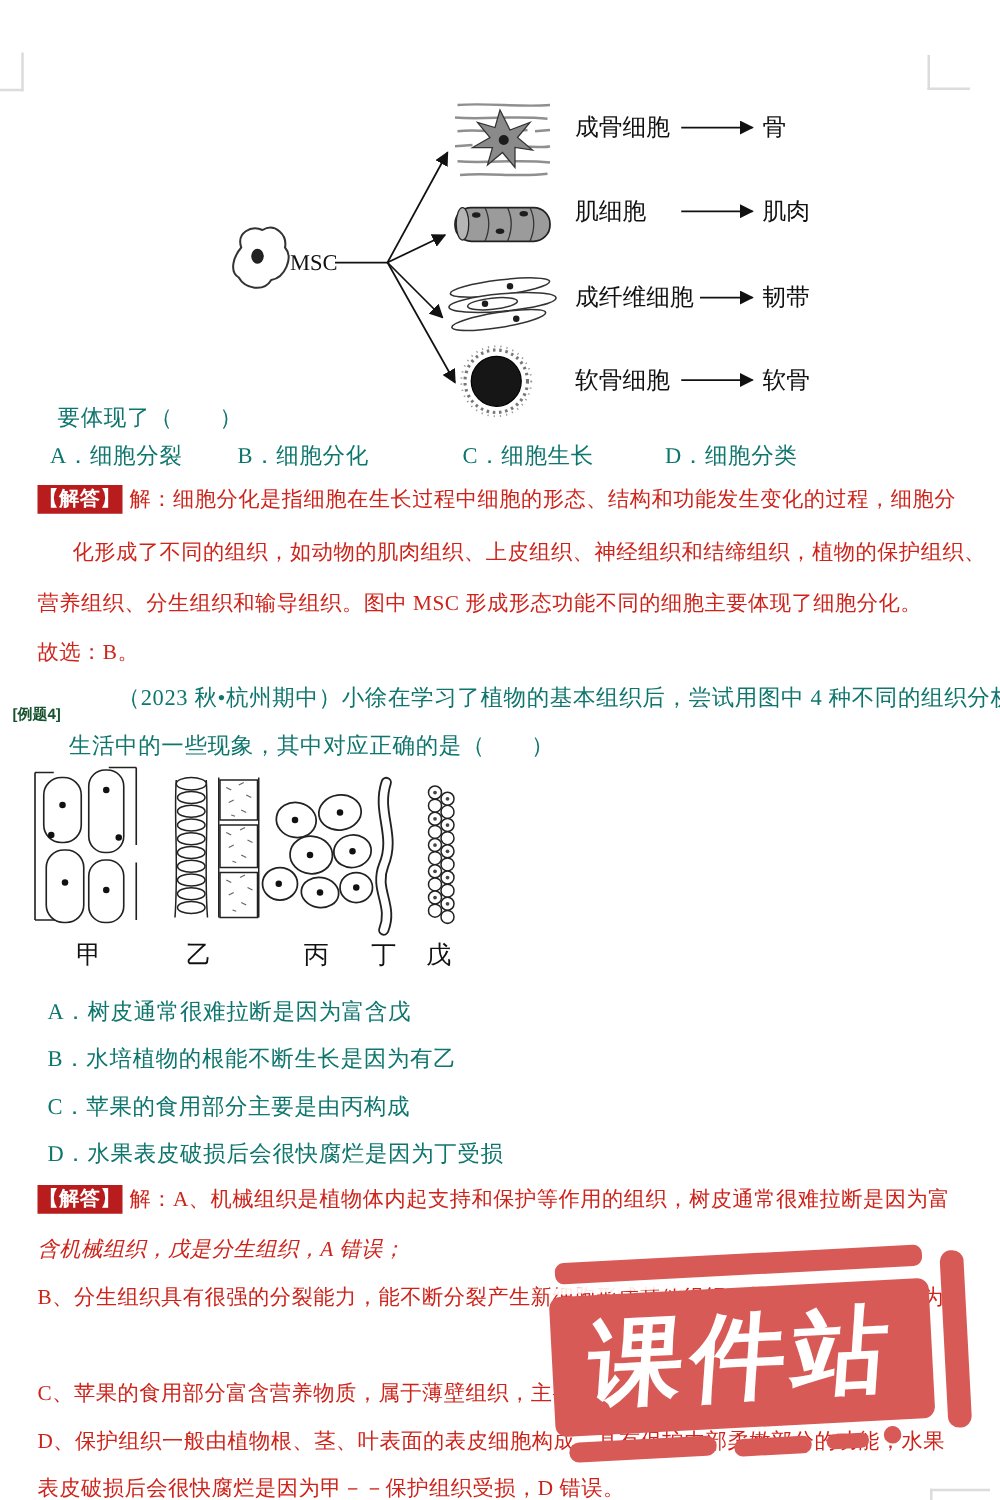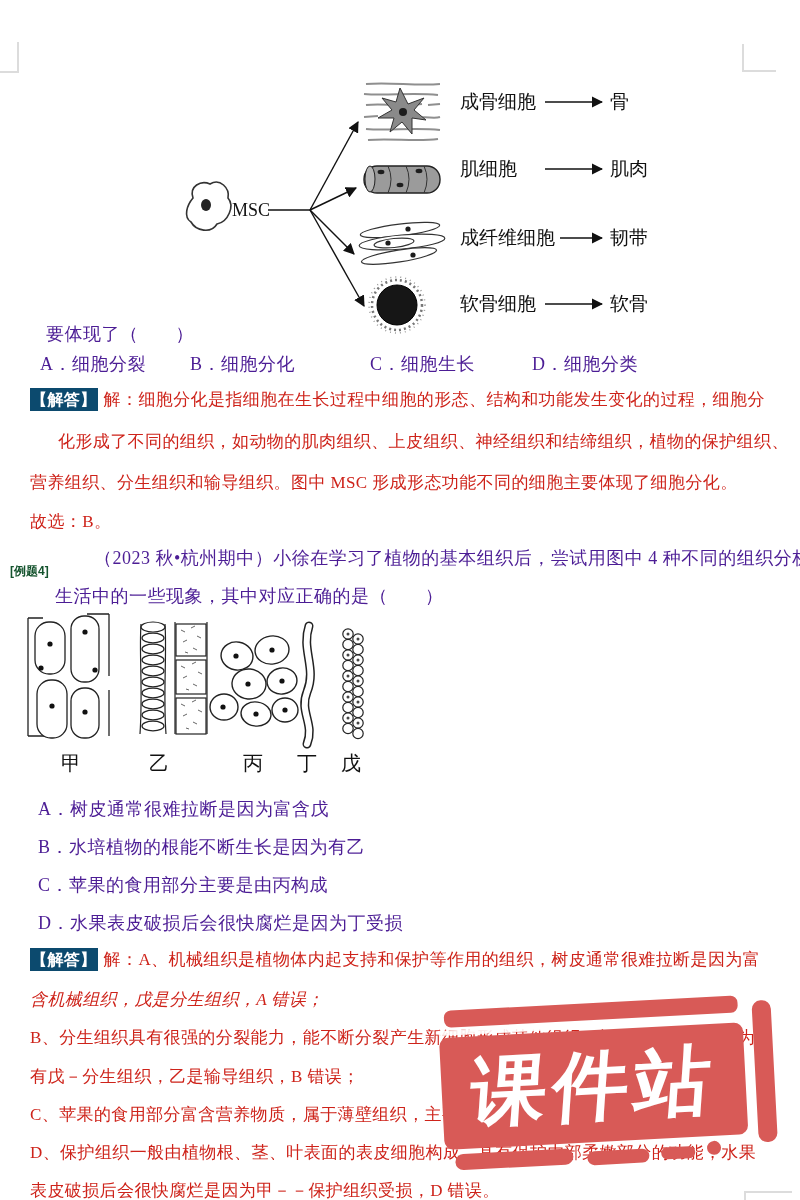--- a/index.html
+++ b/index.html
@@ -1,22 +1,22 @@
 <!DOCTYPE html>
 <html><head>
 <meta charset="utf-8">
 <style>
   html,body{margin:0;padding:0;background:#ffffff;}
   .page{position:relative;width:800px;height:1200px;background:#ffffff;overflow:hidden;
         font-family:"Liberation Serif","DejaVu Serif",serif;color:#1f1f1f;}
   .corner{position:absolute;background:#dcdcdc;}
-  .blacktext{position:absolute;font-size:18px;color:#4c1d95;white-space:nowrap;letter-spacing:0.5px;}
+  .blacktext{position:absolute;font-size:18px;color:#0f766e;white-space:nowrap;letter-spacing:0.5px;}
   .redline{position:absolute;font-size:17px;color:#ce231a;white-space:nowrap;letter-spacing:0.4px;}
   .ansrow{display:flex;align-items:flex-start;}
-  .anstag{display:inline-block;background:#0c4a6e;color:#ffffff;font-weight:bold;
+  .anstag{display:inline-block;background:#b91c1c;color:#ffffff;font-weight:bold;
           font-size:16px;line-height:23px;padding:0 1px;margin-right:6px;white-space:nowrap;}
   .extag{position:absolute;font-size:12px;font-weight:bold;color:#14532d;white-space:nowrap;
          font-family:"Liberation Sans","DejaVu Sans",sans-serif;margin-top:17px;}
   .stamp{position:absolute;left:442px;top:1002px;width:345px;height:180px;
          transform:rotate(-3deg);z-index:10;}
   .stamp .bar-top{position:absolute;left:6px;top:0;width:294px;height:17px;background:#d85a57;border-radius:7px;}
   .stamp .crack{position:absolute;left:0;top:20px;width:300px;height:5px;background:#ffffff;opacity:.9;}
   .stamp .body{position:absolute;left:0;top:27px;width:304px;height:112px;background:#d85a57;border-radius:9px;
                display:flex;align-items:center;justify-content:center;}
   .stamp .body span{font-family:"Liberation Sans","DejaVu Sans",sans-serif;font-weight:bold;
@@ -250,21 +250,20 @@
   <div class="blacktext" style="left:38px;top:797px;">A．树皮通常很难拉断是因为富含戊</div>
   <div class="blacktext" style="left:38px;top:873px;">C．苹果的食用部分主要是由丙构成</div>
   <div class="blacktext" style="left:38px;top:911px;">D．水果表皮破损后会很快腐烂是因为丁受损</div>
 
   <div class="redline ansrow" style="left:30px;top:948px;">
     <span class="anstag">【解答】</span>
     <span>解：A、机械组织是植物体内起支持和保护等作用的组织，树皮通常很难拉断是因为富</span>
   </div>
   <div class="redline" style="left:30px;top:988px;font-style:italic;">含机械组织，戊是分生组织，A 错误；</div>
   <div class="redline" style="left:30px;top:1026px;">B、分生组织具有很强的分裂能力，能不断分裂产生新细胞形成其他组织，根能不断生长是因为</div>
-  <div class="redline" style="left:30px;top:1065px;">有戊－分生组织，乙是输导组织，B 错误；</div>
   <div class="redline" style="left:30px;top:1103px;">C、苹果的食用部分富含营养物质，属于薄壁组织，主要由丙构成，C 正确；</div>
   <div class="redline" style="left:30px;top:1141px;">D、保护组织一般由植物根、茎、叶表面的表皮细胞构成，具有保护内部柔嫩部分的功能，水果</div>
   <div class="redline" style="left:30px;top:1179px;">表皮破损后会很快腐烂是因为甲－－保护组织受损，D 错误。</div>
 
   <div class="stamp">
     <div class="bar-top"></div>
     <div class="crack"></div>
     <div class="body">
       <span>课件站</span>
     </div>

